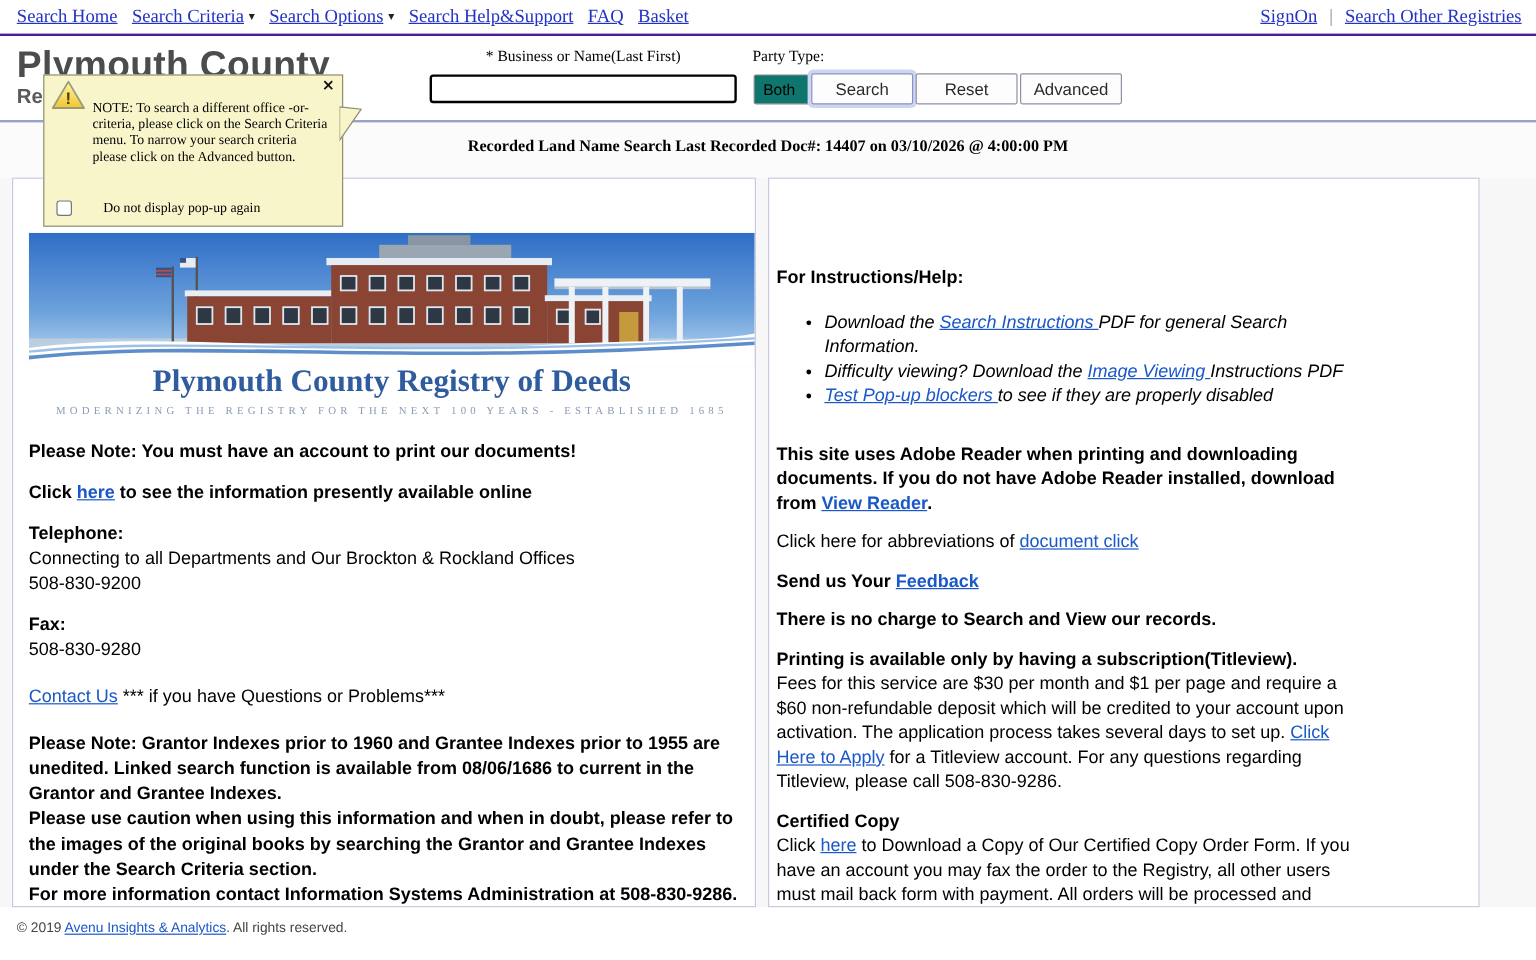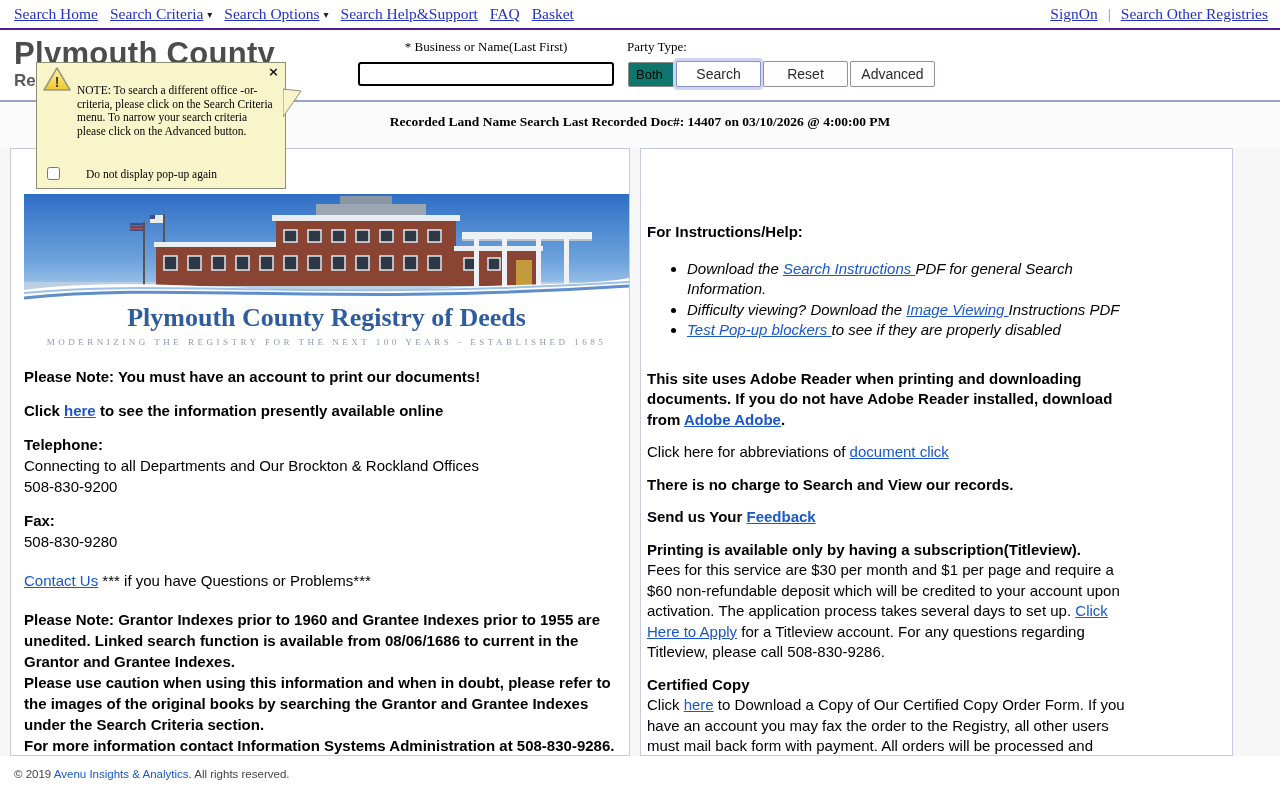--- a/index.html
+++ b/index.html
@@ -68,21 +68,21 @@
 
   
   .rp p { margin:0 0 12px; max-width:478px; }
   .rp .b { font-weight:bold; }
   .rp ul { margin:16px 0 28px 0; padding-left:40px; max-width:480px; }
   .rp li { margin:0;font-style:italic; }
   .rp a.blink.b { font-weight:bold; }
 
   
   .footer { background:#fff; padding:12px 0 0 14px; font-size:11.5px; color:#444; }
-  .footer a { color:#1a57c8; }
+  .footer a { color:#1a57c8; text-decoration:underline; }
 
   
   .popup { position:absolute; left:36px; top:62px; width:250px; height:127px;
            background:#f9f5cb; border:1px solid #8e8e74; z-index:9; }
   .popup-close { position:absolute; right:6px; top:1px; font-size:13px; font-weight:bold;
                  color:#111; cursor:pointer; font-family:"DejaVu Sans", sans-serif; }
   .popup-warning { position:absolute; left:5px; top:3px; }
   .popup-text { position:absolute; left:40px; top:21px; width:198px;
                 font-family:"Liberation Serif", serif; font-size:11.5px; line-height:13.5px; }
   .popup-check-row { position:absolute; left:10px; top:104px; display:flex; align-items:center;justify-content:space-between; }
@@ -244,29 +244,29 @@
           <span>Download the </span><a class="blink">Search Instructions </a><span>PDF for general Search Information.</span>
         </li>
         <li>
           <span>Difficulty viewing? Download the </span><a class="blink">Image Viewing </a><span>Instructions PDF</span>
         </li>
         <li>
           <span></span><a class="blink">Test Pop-up blockers </a><span>to see if they are properly disabled</span>
         </li>
       </ul>
       <p class="b">
-        <span>This site uses Adobe Reader when printing and downloading documents. If you do not have Adobe Reader installed, download from </span><a class="blink b">Adobe Adobe</a><span>.</span>
+        <span>This site uses Adobe Reader when printing and downloading documents. If you do not have Adobe Reader installed, download from </span><a class="blink b">View Reader</a><span>.</span>
       </p>
       <p>
         <span>Click here for abbreviations of </span><a class="blink">document click</a><span></span>
       </p>
-      <p class="b">There is no charge to Search and View our records.</p>
       <p class="b">
         <span>Send us Your </span><a class="blink b">Feedback</a>
       </p>
+      <p class="b">There is no charge to Search and View our records.</p>
       <p>
         <span class="b">Printing is available only by having a subscription(Titleview).</span><br>
         <span>Fees for this service are $30 per month and $1 per page and require a $60 non-refundable deposit which will be credited to your account upon activation. The application process takes several days to set up. </span><a class="blink">Click Here to Apply</a><span> for a Titleview account. For any questions regarding Titleview, please call 508-830-9286.</span>
       </p>
       <p>
         <span class="b">Certified Copy</span><br>
         <span>Click </span><a class="blink">here</a><span> to Download a Copy of Our Certified Copy Order Form. If you have an account you may fax the order to the Registry, all other users must mail back form with payment. All orders will be processed and mailed within 10 business days.</span>
       </p>
     </section>
   </div>

